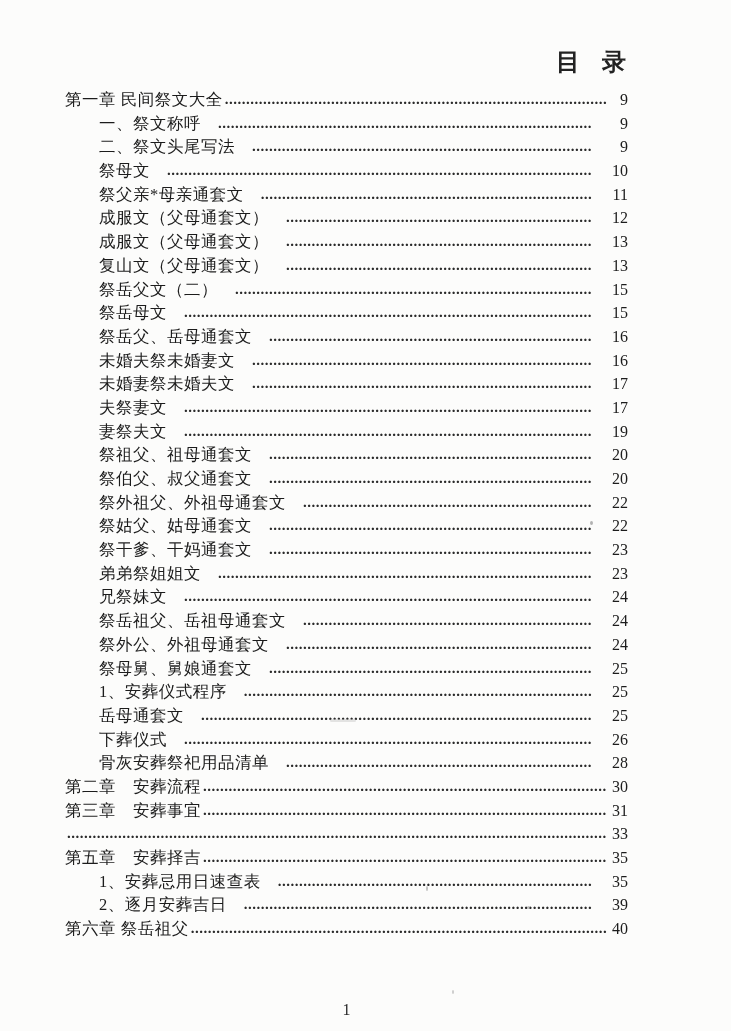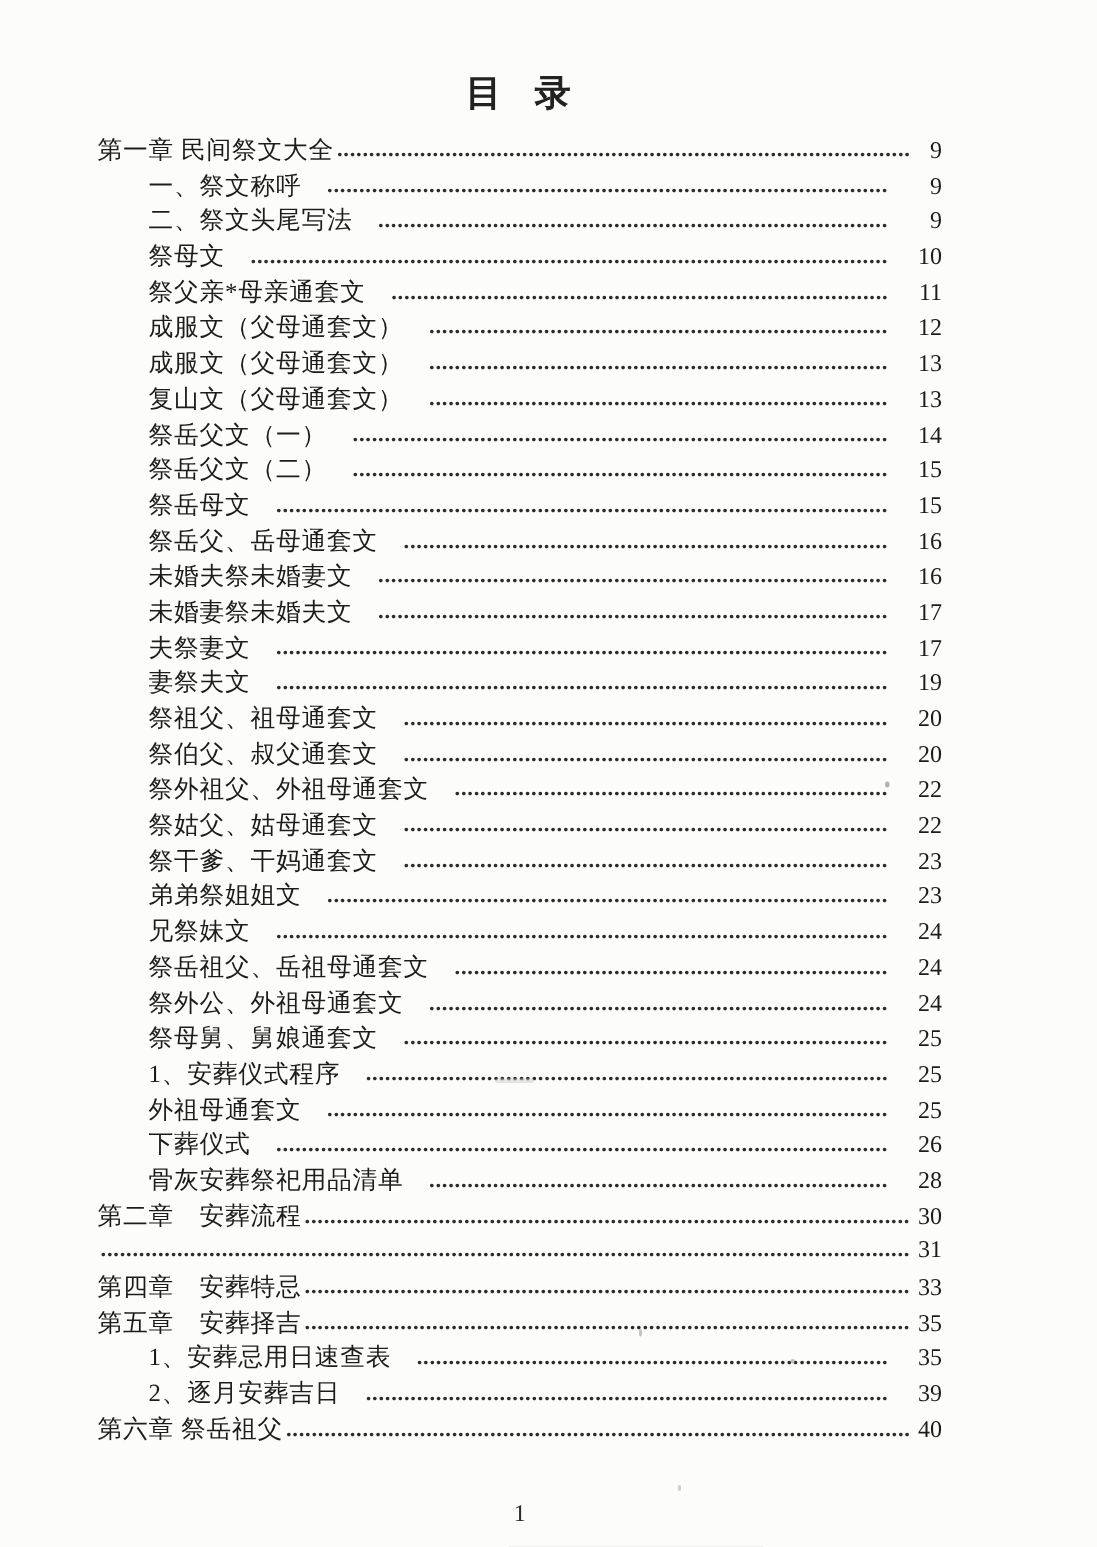--- a/index.html
+++ b/index.html
@@ -16,21 +16,21 @@
     font-family: "Liberation Serif", "DejaVu Serif", serif;
     color: #1c1c1c;
   }
   .content {
     position: absolute;
     left: 65px;
     top: 46px;
     width: 563px;
   }
   .doc-title {
-    text-align: center;
+    text-align: right;
     font-size: 24px;
     font-weight: bold;
     letter-spacing: 2px;
     word-spacing: 12px;
     margin: 0 0 10px 0;
     color: #222;
   }
   .toc {
     width: 100%;
   }
@@ -146,25 +146,20 @@
           <span class="dots"></span>
           <span class="pagenum">13</span>
         </div>
 
         <div class="row lvl-item">
           <span class="label">复山文（父母通套文）</span>
           <span class="dots"></span>
           <span class="pagenum">13</span>
         </div>
 
-        <div class="row lvl-item">
-          <span class="label">祭岳父文（一）</span>
-          <span class="dots"></span>
-          <span class="pagenum">14</span>
-        </div>
 
         <div class="row lvl-item">
           <span class="label">祭岳父文（二）</span>
           <span class="dots"></span>
           <span class="pagenum">15</span>
         </div>
 
         <div class="row lvl-item">
           <span class="label">祭岳母文</span>
           <span class="dots"></span>
@@ -262,21 +257,21 @@
           <span class="pagenum">25</span>
         </div>
 
         <div class="row lvl-item">
           <span class="label">1、安葬仪式程序</span>
           <span class="dots"></span>
           <span class="pagenum">25</span>
         </div>
 
         <div class="row lvl-item">
-          <span class="label">外祖母通套文</span>
+          <span class="label">岳母通套文</span>
           <span class="dots"></span>
           <span class="pagenum">25</span>
         </div>
 
         <div class="row lvl-item">
           <span class="label">下葬仪式</span>
           <span class="dots"></span>
           <span class="pagenum">26</span>
         </div>
 
@@ -286,26 +281,26 @@
           <span class="pagenum">28</span>
         </div>
 
         <div class="row lvl-chapter">
           <span class="label">第二章　安葬流程</span>
           <span class="dots"></span>
           <span class="pagenum">30</span>
         </div>
 
         <div class="row lvl-chapter">
+          <span class="label">第三章　安葬事宜</span>
           <span class="dots"></span>
           <span class="pagenum">31</span>
         </div>
 
         <div class="row lvl-chapter">
-          <span class="label">第四章　安葬特忌</span>
           <span class="dots"></span>
           <span class="pagenum">33</span>
         </div>
 
         <div class="row lvl-chapter">
           <span class="label">第五章　安葬择吉</span>
           <span class="dots"></span>
           <span class="pagenum">35</span>
         </div>
 

